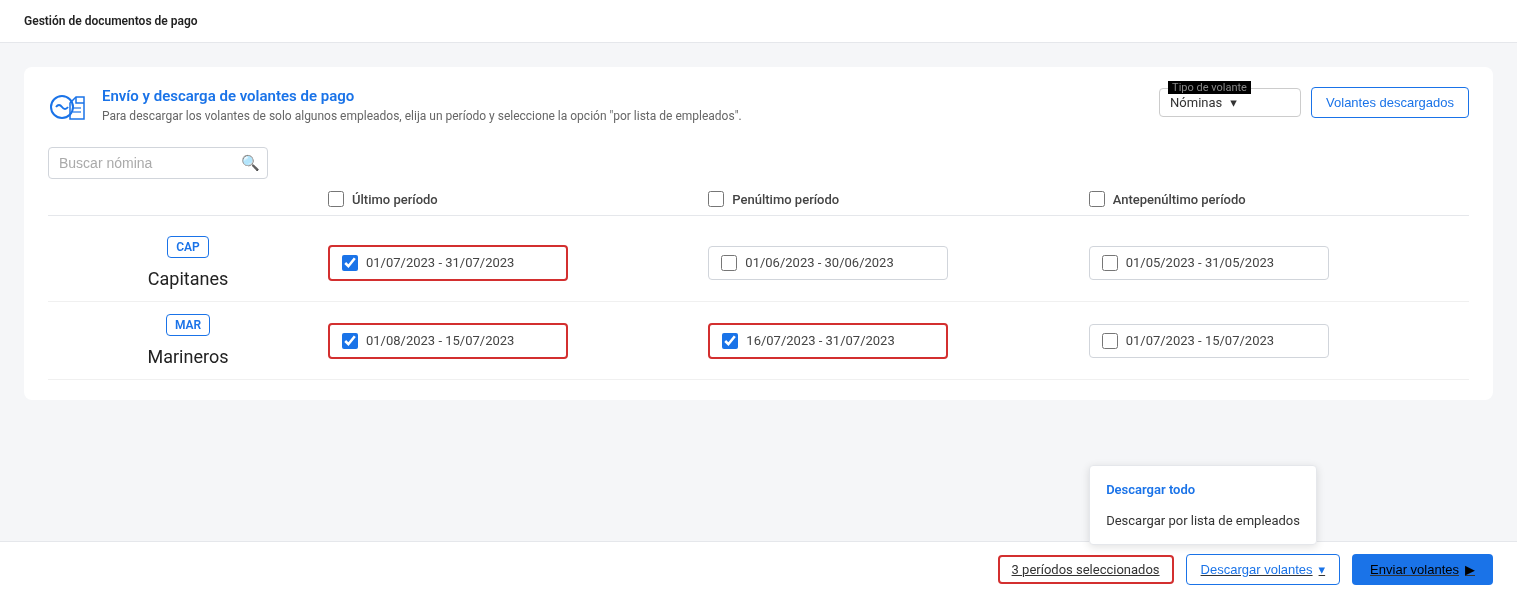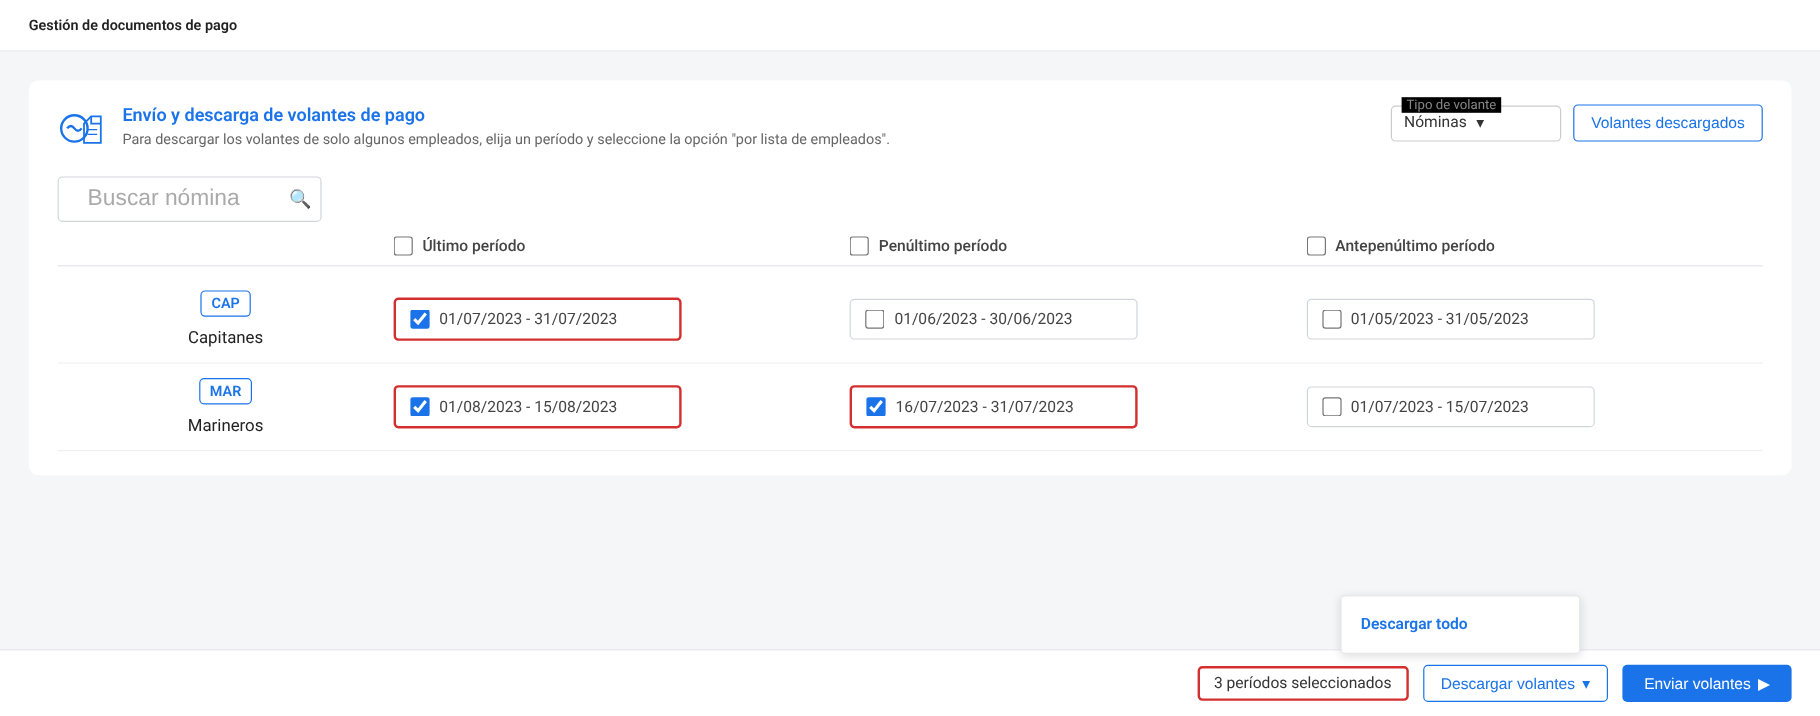--- a/index.html
+++ b/index.html
@@ -102,22 +102,22 @@
 
     .search-input-wrapper {
       position: relative;
       width: 220px;
     }
 
     .search-input {
       width: 100%;
       border: 1px solid #d1d5db;
       border-radius: 4px;
-      padding: 7px 32px 7px 24px;
-      font-size: 19px;
+      padding: 7px 32px 7px 10px;
+      font-size: 14px;
       color: #a16207;
       outline: none;
     }
 
     .search-input::placeholder { color: #aaa; }
 
     .search-icon-btn {
       position: absolute;
       right: 8px;
       top: 50%;
@@ -167,21 +167,21 @@
     .tag-badge {
       border: 1.5px solid #1a73e8;
       color: #1a73e8;
       border-radius: 4px;
       padding: 3px 8px;
       font-size: 12px;
       font-weight: 600;
     }
 
     .row-name {
-      font-size: 14px;
+      font-size: 18px;
       color: #222;
     }
 
     .period-cell {
       display: flex;
       align-items: flex-start;
       gap: 8px;
     }
 
     .period-box {
@@ -215,20 +215,21 @@
       border-top: 1px solid #e5e7eb;
       padding: 12px 24px;
       display: flex;
       justify-content: flex-end;
       align-items: center;
       gap: 12px;
       position: fixed;
       bottom: 0;
       left: 0;
       right: 0;
+      text-decoration: underline;
     }
 
     .dropdown-menu {
       position: absolute;
       bottom: 52px;
       right: 200px;
       background: #fff;
       border: 1px solid #e5e7eb;
       border-radius: 4px;
       padding: 8px 0;
@@ -267,21 +268,21 @@
       font-size: 13px;
       cursor: pointer;
       font-weight: 500;
       display: flex;
       align-items: center;
       gap: 6px;
     }
 
     .enviar-btn {
       background: #1a73e8;
-      color: #ffffff;
+      color: #000000;
       border: none;
       padding: 8px 18px;
       border-radius: 4px;
       font-size: 13px;
       cursor: pointer;
       font-weight: 500;
       display: flex;
       align-items: center;
       gap: 6px;
     }
@@ -387,21 +388,21 @@
       </div>
     </div>
         <div class="table-row">
       <div class="row-label">
         <span class="tag-badge">MAR</span>
         <span class="row-name">Marineros</span>
       </div>
       <div class="period-cell">
         <div class="period-box checked-box">
           <input type="checkbox" class="checkbox" checked="" style="">
-          <span>01/08/2023 - 15/08/2023</span>
+          <span>01/08/2023 - 15/07/2023</span>
         </div>
       </div>
       <div class="period-cell">
         <div class="period-box checked-box">
           <input type="checkbox" class="checkbox" checked="" style="">
           <span>16/07/2023 - 31/07/2023</span>
         </div>
       </div>
       <div class="period-cell">
         <div class="period-box ">
@@ -411,20 +412,21 @@
       </div>
     </div>
       </div>
   </div>
 </div>
 
 <div class="footer-bar">
 
   <div class="dropdown-menu">
     <div class="dropdown-menu-item active">Descargar todo</div>
+    <div class="dropdown-menu-item">Descargar por lista de empleados</div>
   </div>
 
   <div class="selected-count-badge">3 períodos seleccionados</div>
   <button class="descargar-btn">
     <span>Descargar volantes</span>
     <span>▾</span>
   </button>
   <button class="enviar-btn">
     <span>Enviar volantes</span>
     <span>▶</span>

